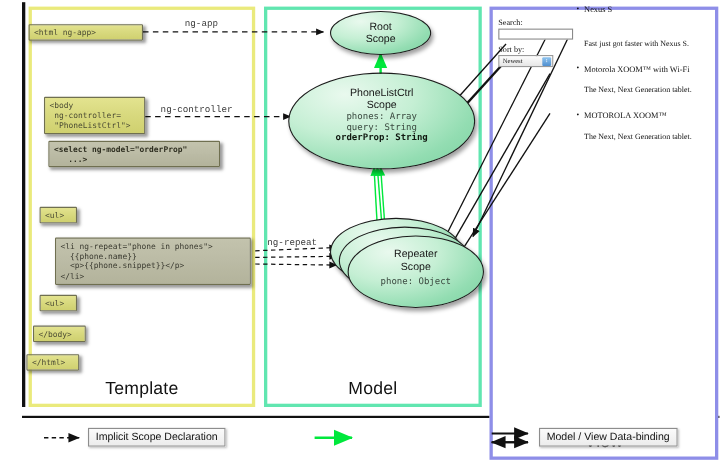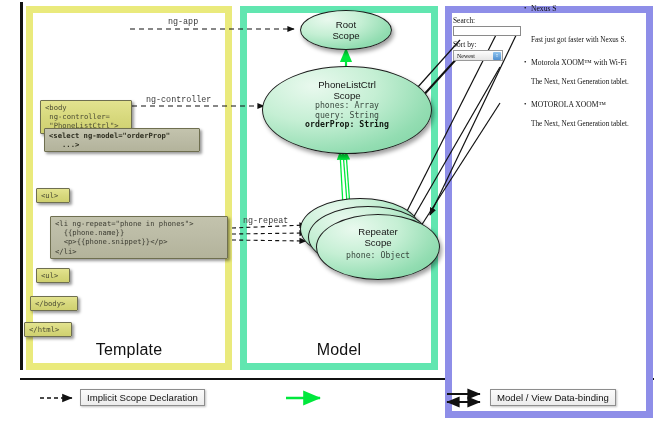--- a/index.html
+++ b/index.html
@@ -24,21 +24,21 @@
   .frame-bottom {
     position: absolute; left: 20px; top: 378px;
     width: 634px; height: 2px;
     background: #111;
   }
 
   
   .col {
     position: absolute;
     background: #ffffff;
-    border: 7px solid #ec4899;
+    border: 3px solid #ec4899;
     padding-left: 16px;
   }
   .col.template { left: 26px;  top: 6px; width: 206px; height: 364px; border-color: #eaea7c; }
   .col.model    { left: 240px; top: 6px; width: 198px; height: 364px; border-color: #61e6b0; }
   .col.view     { left: 445px; top: 6px; width: 208px; height: 412px; border-color: #8e8ee8; }
 
   .col-label {
     position: absolute; bottom: 4px; left: 0; width: 100%;
     text-align: center;
     font-size: 16px; color: #111;
@@ -203,22 +203,23 @@
 
     <line x1="460" y1="40" x2="400" y2="107" stroke="#111" stroke-width="1.2" marker-end="url(#ah-black)"></line>
     <line x1="460" y1="55" x2="400" y2="121" stroke="#111" stroke-width="2.1" marker-end="url(#ah-black)"></line>
 
     <line x1="500" y1="27" x2="400" y2="225" stroke="#111" stroke-width="1.2" marker-end="url(#ah-black)"></line>
     <line x1="500" y1="67" x2="405" y2="232" stroke="#111" stroke-width="1.2" marker-end="url(#ah-black)"></line>
     <line x1="500" y1="103" x2="412" y2="240" stroke="#111" stroke-width="1.2" marker-end="url(#ah-black)"></line>
     <line x1="520" y1="27" x2="430" y2="215" stroke="#111" stroke-width="1.2" marker-end="url(#ah-black)"></line>
   </svg>
 
-
-  <div class="cbox" style="left:40px;  top:88px;  width:92px;margin-top:12px;">&lt;body
+  <div class="cbox" style="left:26px;  top:22px;  width:104px;">&lt;html ng-app&gt;</div>
+
+  <div class="cbox" style="left:40px;  top:88px;  width:92px;">&lt;body
  ng-controller=
  "PhoneListCtrl"&gt;</div>
 
   <div class="cbox gray bold" style="left:44px; top:128px; width:156px;">&lt;select ng-model="orderProp"
    ...&gt;</div>
 
 
   <div class="cbox" style="left:36px;  top:188px; width:34px;">&lt;ul&gt;</div>
 
   <div class="cbox gray" style="left:50px; top:216px; width:178px;">&lt;li ng-repeat="phone in phones"&gt;

